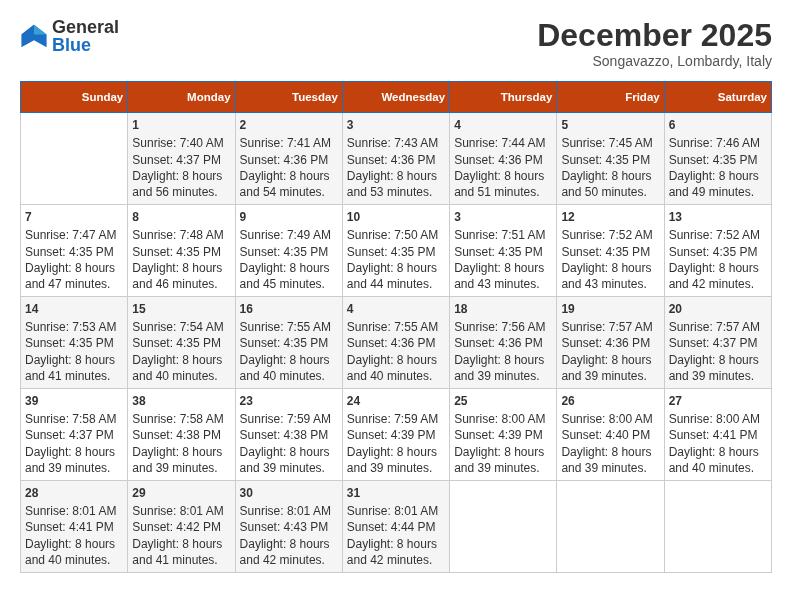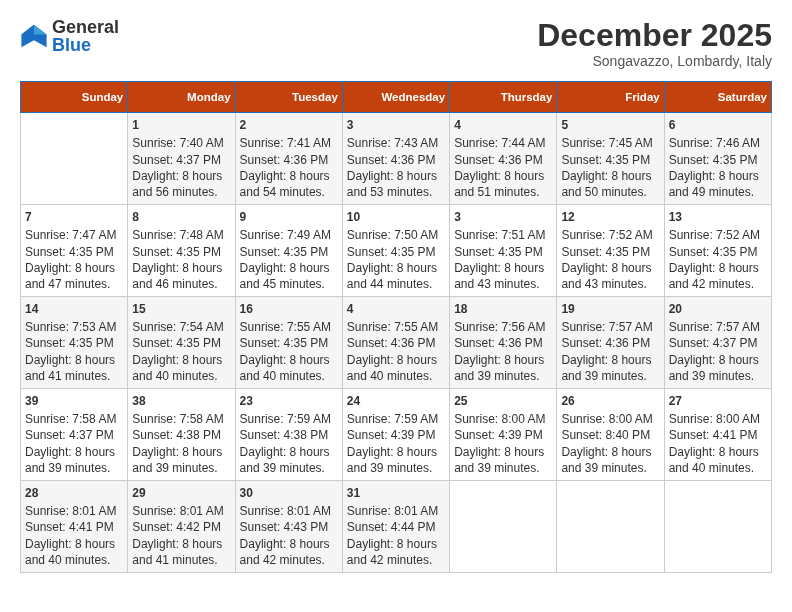--- a/index.html
+++ b/index.html
@@ -362,21 +362,21 @@
               <div>Sunrise: 8:00 AM</div>
               <div>Sunset: 4:39 PM</div>
               <div>Daylight: 8 hours</div>
               <div>and 39 minutes.</div>
             </div>
           </td>
           <td>
             <span class="day-num">26</span>
             <div class="cell-content">
               <div>Sunrise: 8:00 AM</div>
-              <div>Sunset: 8:40 PM</div>
+              <div>Sunset: 4:40 PM</div>
               <div>Daylight: 8 hours</div>
               <div>and 39 minutes.</div>
             </div>
           </td>
           <td>
             <span class="day-num">27</span>
             <div class="cell-content">
               <div>Sunrise: 8:00 AM</div>
               <div>Sunset: 4:41 PM</div>
               <div>Daylight: 8 hours</div>

